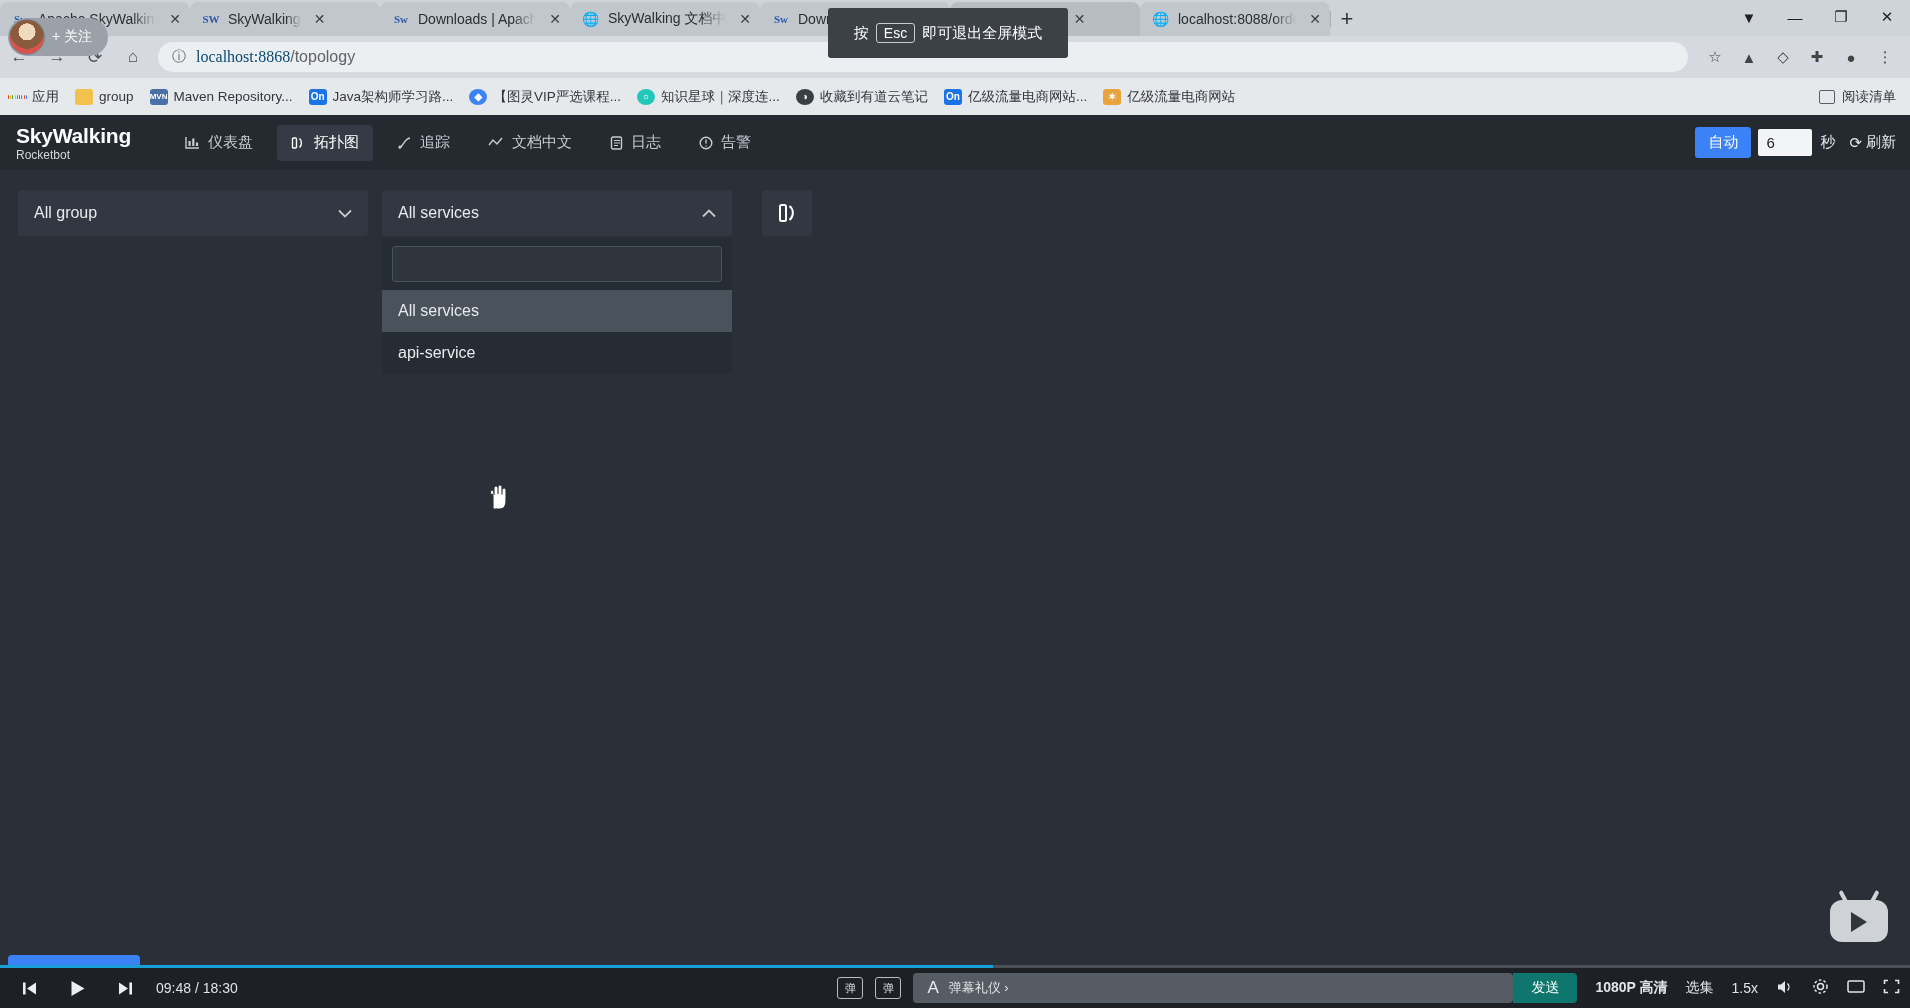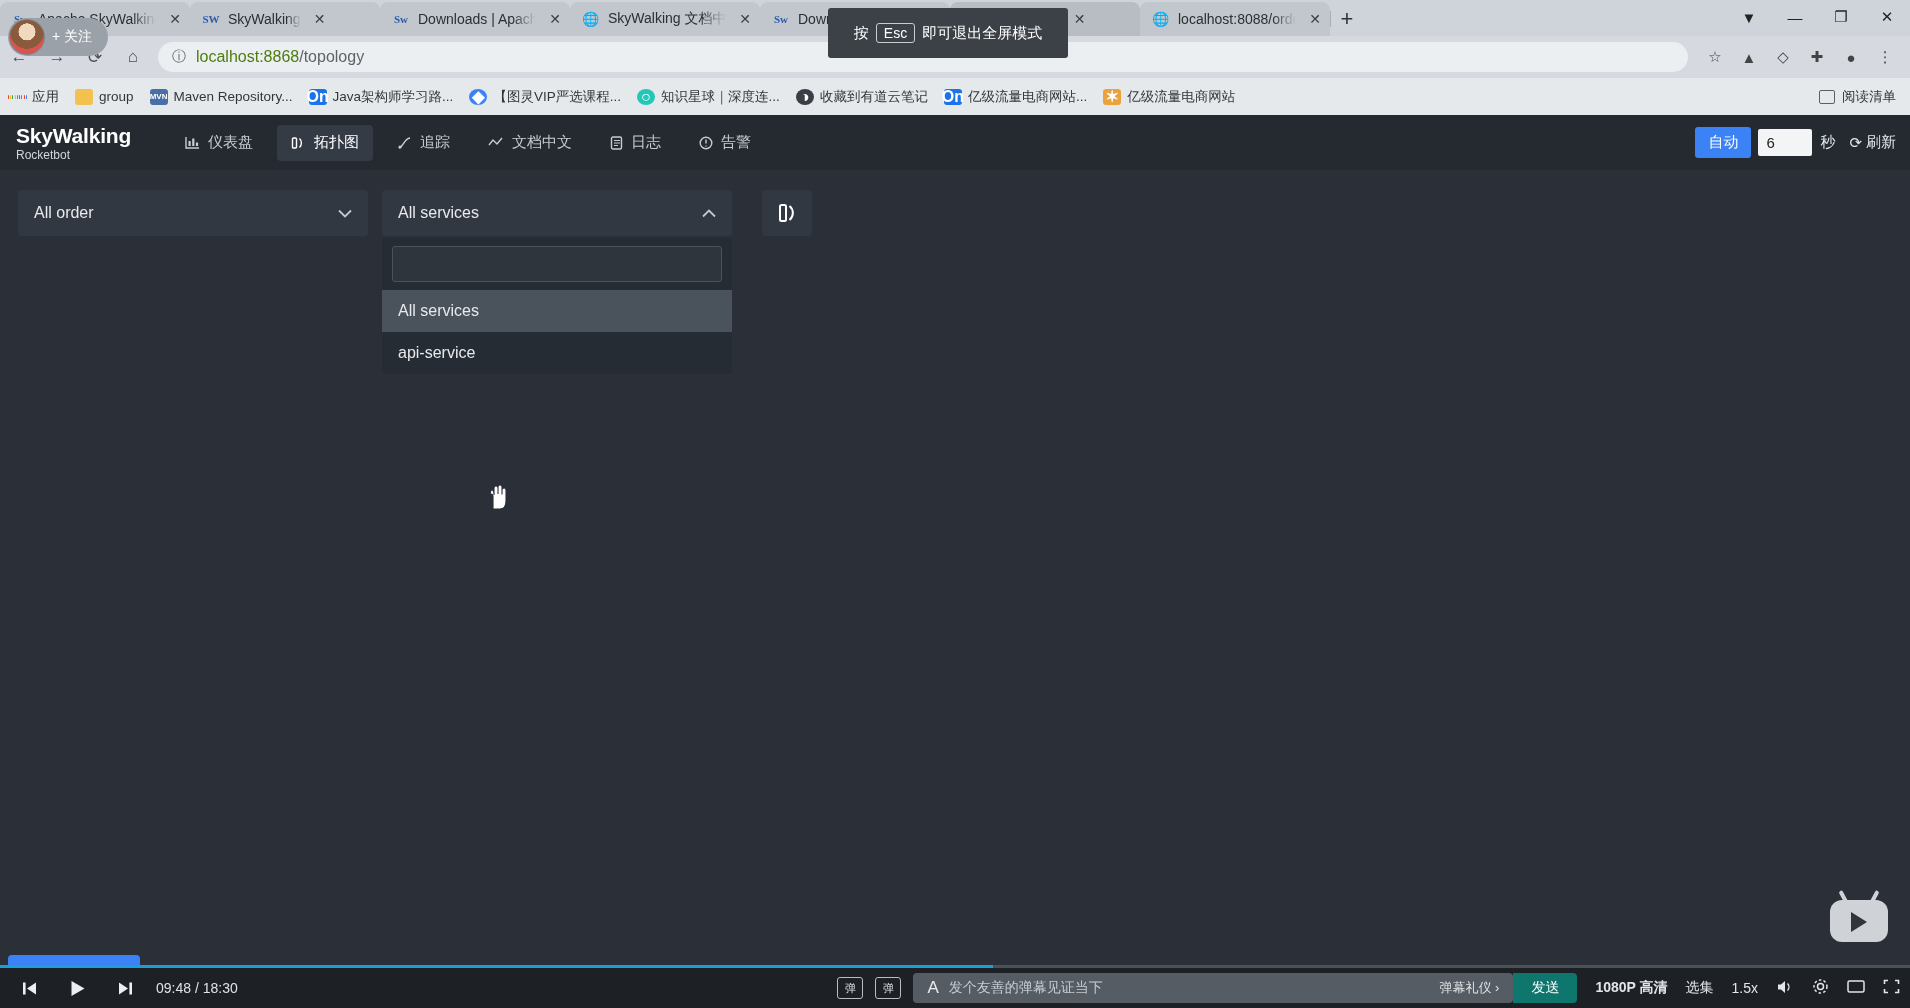--- a/index.html
+++ b/index.html
@@ -39,33 +39,33 @@
 
   
   .urlrow { position:absolute; left:0; top:36px; width:1910px; height:42px;
             display:flex; align-items:center; }
   .navico { width:38px; height:38px; display:flex; align-items:center;
             justify-content:center; color:#4a4f55; font-size:17px; }
   .omnibox { flex:1; height:30px; margin:0 10px 0 6px; background:#eceff2;
              border-radius:15px; display:flex; align-items:center; padding:0 14px;
              color:#202124; font-size:16px; }
   .omnibox .info { margin-right:10px; font-size:14px; color:#5f6368; }
-  .omnibox .host { color:#4d7c0f; }
+  .omnibox .host { color:#0c4a6e;font-family:Liberation Serif, serif; }
   .omnibox .path { color:#5f6368; }
   .urlrow .tools { display:flex; align-items:center; padding-right:8px; }
   .urlrow .tools span { width:34px; text-align:center; font-size:15px; color:#444; }
 
   
   .bookmarks { position:absolute; left:0; top:78px; width:1910px; height:37px;
                background:#e6e9ec; display:flex; align-items:center; padding:0 8px;
                font-size:13.5px; color:#32373d; }
   .bm { display:flex; align-items:center; margin-right:16px; white-space:nowrap; }
   .bm .bmico { width:18px; height:16px; margin-right:6px; flex:none;
                display:flex; align-items:center; justify-content:center;
-               font-size:16px; border-radius:3px; color:#fff; font-weight:bold; }
+               font-size:10px; border-radius:3px; color:#fff; font-weight:bold; }
   .bm-apps { display:grid; grid-template-columns:repeat(3,4px); gap:2px; }
   .bm-apps i { width:4px; height:4px; border-radius:1px; display:block; }
   .readlist { position:absolute; right:14px; display:flex; align-items:center;
               font-size:13.5px; color:#32373d; }
   .readlist .rico { width:16px; height:14px; border:1.5px solid #5a6068;
                     border-radius:2px; margin-right:7px; }
 
   
   .fstoast { position:absolute; left:828px; top:8px; width:240px; height:50px;
              background:#3c4147; border-radius:3px; display:flex;
@@ -413,21 +413,21 @@
       <div class="refresh">
         <span class="ricon">⟳</span>
         <span>刷新</span>
       </div>
     </div>
   </div>
 
   <div class="toolbar">
     <div class="selwrap">
       <div class="select sel-groups">
-        <span class="lbl">All order</span>
+        <span class="lbl">All group</span>
         <span class="caret">
           <svg width="14" height="9" viewBox="0 0 14 9">
               <path d="M1 1.5l6 6 6-6" stroke="#c4c9cf" fill="none" stroke-width="1.8"></path>
             </svg>
         </span>
       </div>
     </div>
 
     <div class="selwrap" style="margin-left:14px">
       <div class="select sel-services">
@@ -500,21 +500,20 @@
         <path d="M2 2.5v12l9-6z" fill="#eceff2"></path>
       </svg>
   </div>
   <div class="ptime">09:48 / 18:30</div>
 
   <div class="pgrow">
     <span class="dmico">弹</span>
     <span class="dmico">弹</span>
     <div class="dminput">
       <span class="A">A</span>
-      <span class="ph">发个友善的弹幕见证当下</span>
       <span class="dmrules">弹幕礼仪 ›</span>
     </div>
     <div class="sendbtn">发送</div>
   </div>
 
   <div class="prights">
     <span class="q">1080P 高清</span>
     <span>选集</span>
     <span>1.5x</span>
     <span>

